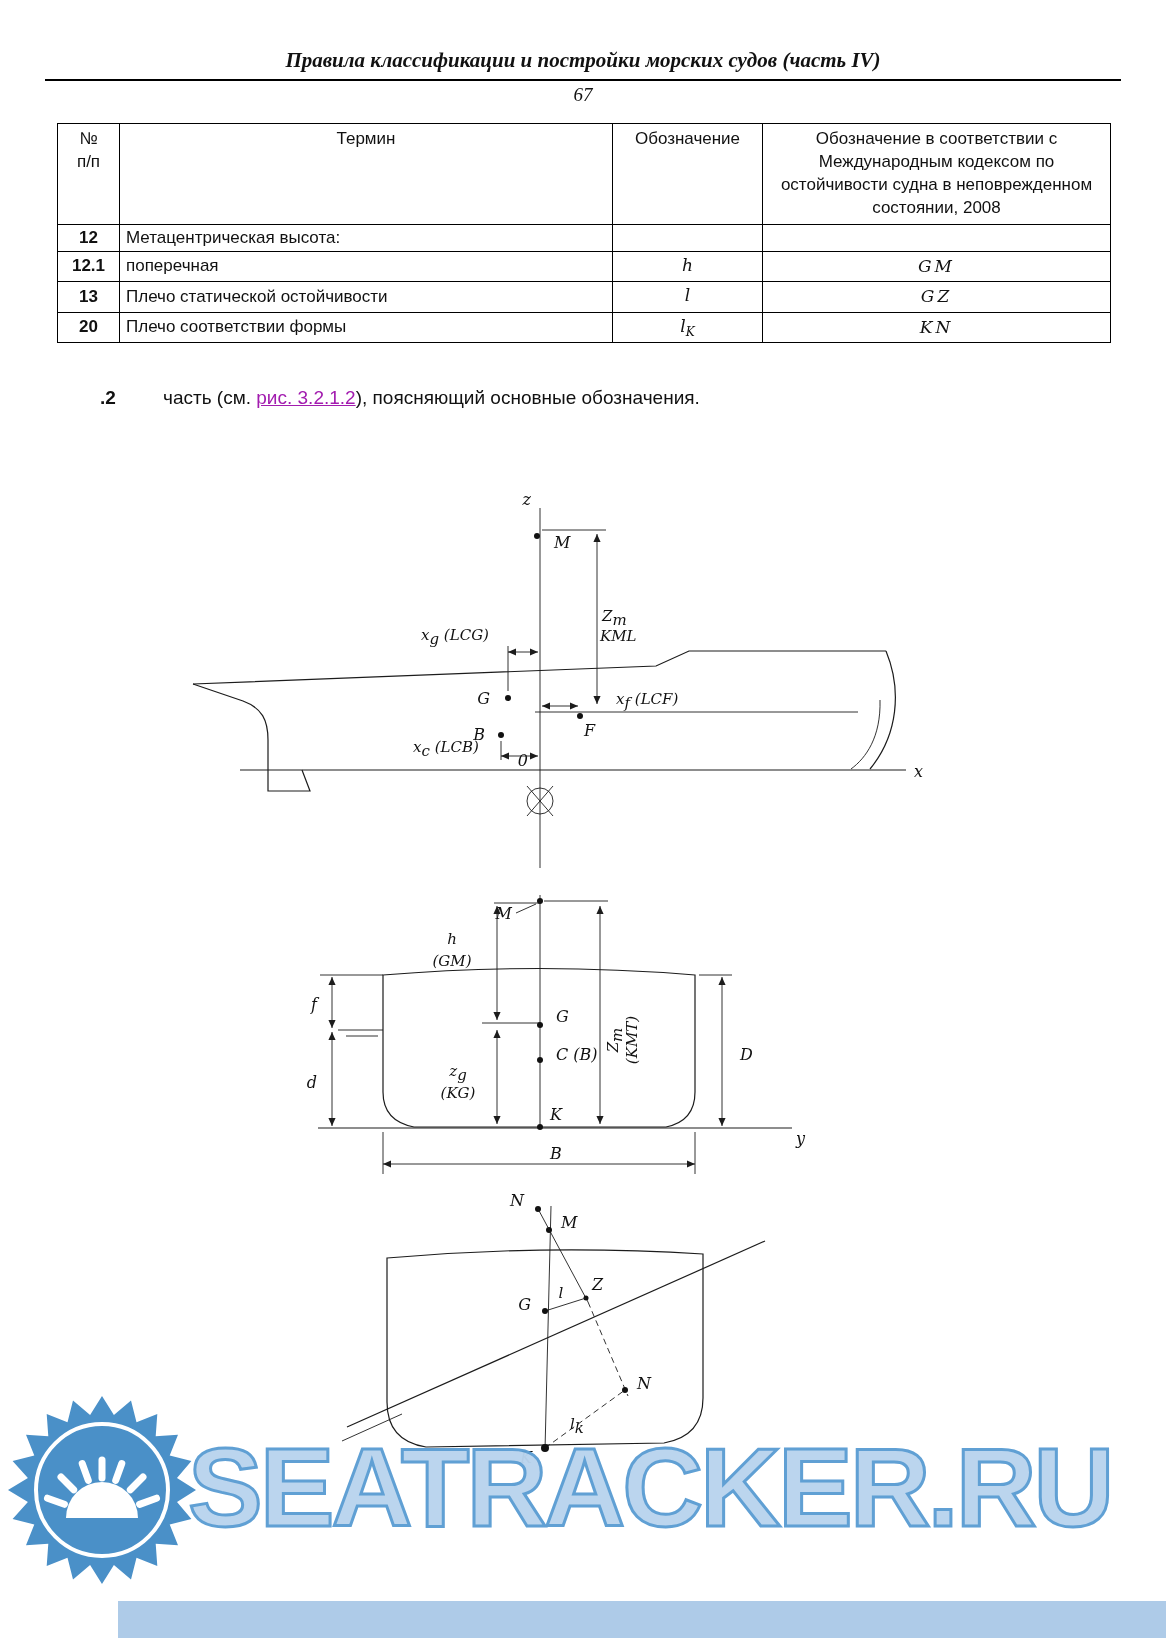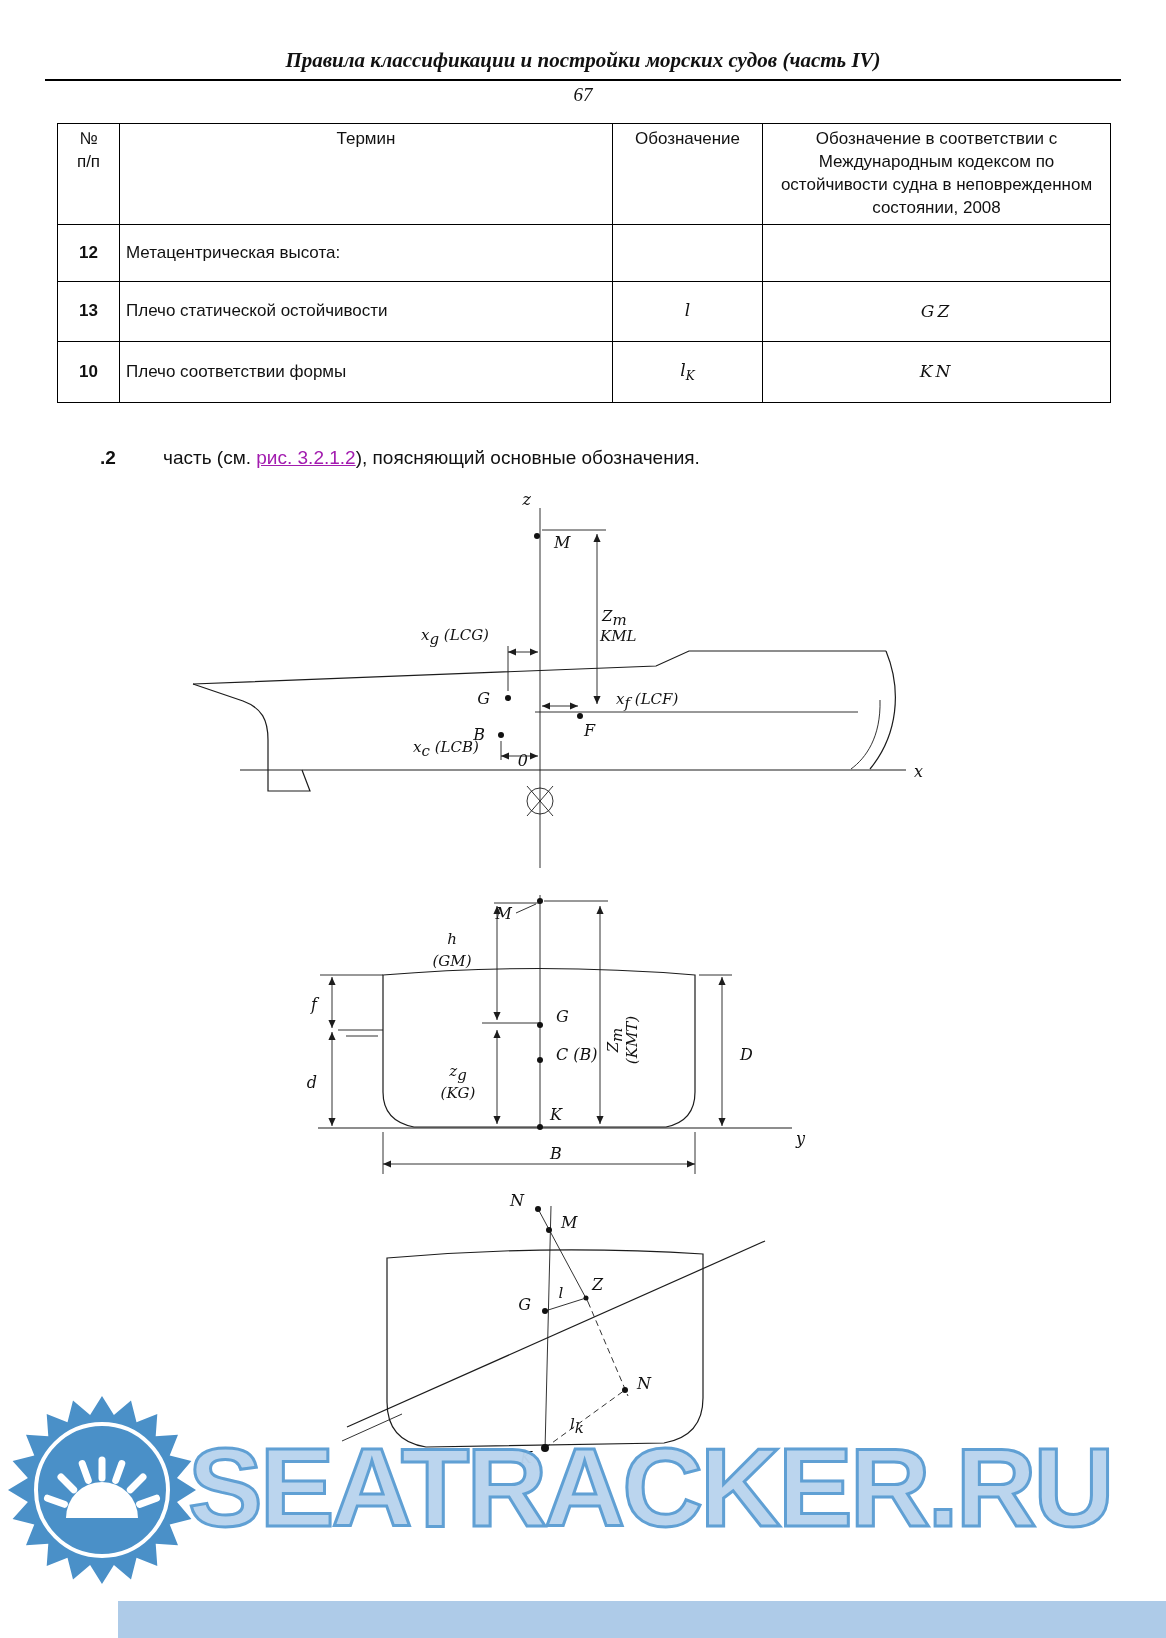--- a/index.html
+++ b/index.html
@@ -8,21 +8,21 @@
   .doc-header{padding-top:48px;text-align:center;font-family:"Liberation Serif",serif;
         font-style:italic;font-weight:bold;font-size:21px;}
   .rule{margin:6px 45px 0 45px;border-bottom:2px solid #000;}
   .page-num{text-align:center;font-family:"Liberation Serif",serif;font-style:italic;
         font-size:19px;margin-top:3px;}
   table.terms{border-collapse:collapse;margin:17px 0 0 57px;width:1053px;table-layout:fixed;
         font-size:17px;}
   table.terms th,table.terms td{border:1.5px solid #000;}
   table.terms th{font-weight:normal;vertical-align:top;text-align:center;padding:4px 6px;line-height:1.35;}
   th.hnum{white-space:pre-line;}
-  td{padding:18px 6px;}
+  td{padding:3px 6px;}
   td.num{font-weight:bold;text-align:center;}
   td.term{text-align:left;}
   td.symc,td.imoc{text-align:center;}
   .sym{font-family:"DejaVu Serif",serif;font-style:italic;font-size:17px;}
   .sym sub{font-size:12px;}
   .imo{font-family:"DejaVu Serif",serif;font-style:italic;letter-spacing:3px;font-size:17px;}
   .para{margin:44px 0 0 100px;font-size:19px;}
   .para-num{font-weight:bold;display:inline-block;width:63px;}
   .figlink{color:#a21caf;text-decoration:underline;cursor:pointer;}
   svg.diagrams{position:absolute;left:0;top:0;width:1166px;height:1638px;z-index:1;}
@@ -66,27 +66,33 @@
       </tr>
     </thead>
     <tbody>
       <tr>
         <td class="num">12</td>
         <td class="term">Метацентрическая высота:</td>
         <td class="symc"><span class="sym"><span></span><sub></sub></span></td>
         <td class="imoc"><span class="imo"></span></td>
       </tr>
       <tr>
+        <td class="num">12.1</td>
+        <td class="term">поперечная</td>
+        <td class="symc"><span class="sym"><span>h</span><sub></sub></span></td>
+        <td class="imoc"><span class="imo">GM</span></td>
+      </tr>
+      <tr>
         <td class="num">13</td>
         <td class="term">Плечо статической остойчивости</td>
         <td class="symc"><span class="sym"><span>l</span><sub></sub></span></td>
         <td class="imoc"><span class="imo">GZ</span></td>
       </tr>
       <tr>
-        <td class="num">10</td>
+        <td class="num">20</td>
         <td class="term">Плечо соответствии формы</td>
         <td class="symc"><span class="sym"><span>l</span><sub>K</sub></span></td>
         <td class="imoc"><span class="imo">KN</span></td>
       </tr>
     </tbody>
   </table>
 
   <div class="para">
     <span class="para-num">.2</span><span><span>часть (см. </span><a class="figlink">рис. 3.2.1.2</a><span>), поясняющий основные обозначения.</span></span>
   </div>

